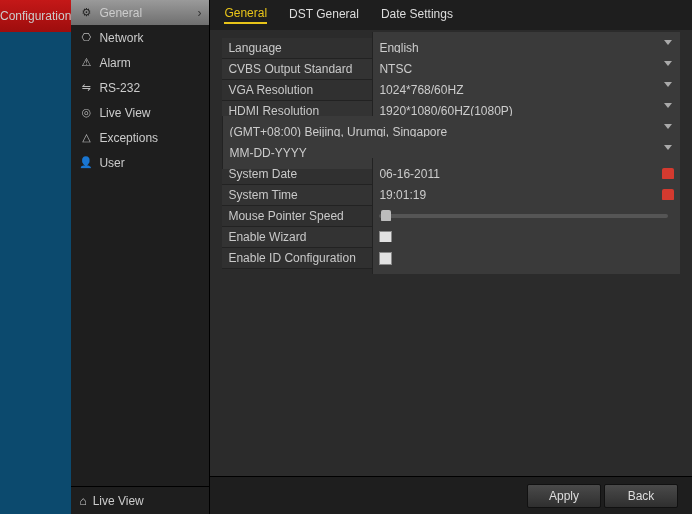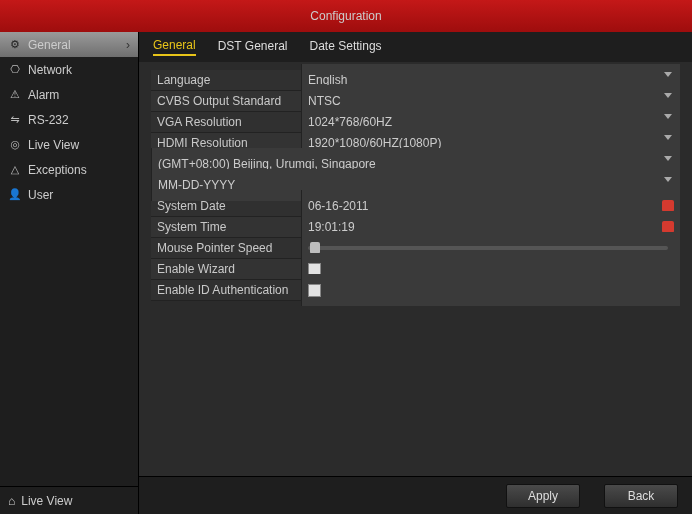--- a/index.html
+++ b/index.html
@@ -1,17 +1,17 @@
 <!DOCTYPE html>
 <html><head>
 <meta charset="utf-8">
 <style>
 *{box-sizing:border-box;margin:0;padding:0;font-family:Arial,sans-serif;font-size:12px;color:#ccc}
 body{background:#2b2b2b;width:692px;height:514px;overflow:hidden}
-.window{width:692px;height:514px;background:#b91c1c;display:flex;flex-direction:column}
+.window{width:692px;height:514px;background:#0c4a6e;display:flex;flex-direction:row}
 .titlebar{height:32px;background:linear-gradient(#c41818,#9e0d0d);display:flex;align-items:center;justify-content:center;color:#fff;font-size:13px}
 .body{flex:1;display:flex;min-height:0}
 .sidebar{width:138px;background:#1e1e1e;display:flex;flex-direction:column}
 .side-item{height:25px;display:flex;align-items:center;padding:0 8px;gap:6px;color:#d8d8d8;cursor:pointer}
 .side-item.active{background:linear-gradient(#9a9a9a,#6f6f6f);color:#111}
 .side-item.active .chev{margin-left:auto;color:#333}
 .side-item .ico{width:14px;height:14px;display:flex;align-items:center;justify-content:center;font-size:11px;color:#bbb}
 .side-item.active .ico{color:#222}
 .side-spacer{flex:1}
 .side-bottom{height:28px;display:flex;align-items:center;padding:0 8px;gap:6px;background:#1e1e1e;border-top:1px solid #000;cursor:pointer}
@@ -24,21 +24,21 @@
 .row:nth-child(odd){background:#303030}
 .row .label{width:150px;padding-left:6px;color:#c9c9c9}
 .row .field{flex:1;height:100%;display:flex;align-items:center;padding:16px 6px;background:#3a3a3a;border-left:1px solid #222;position:relative}
 .row .field.drop::after{content:"";position:absolute;right:8px;top:8px;border-left:4px solid transparent;border-right:4px solid transparent;border-top:5px solid #aaa}
 .row .field .endicon{position:absolute;right:6px;width:12px;height:12px;border-radius:2px}
 .endicon.cal{background:#d43a2f}
 .endicon.clk{background:#d43a2f;border-radius:50%}
 .slider{flex:1;height:4px;background:#555;border-radius:2px;position:relative;margin-right:6px}
 .slider .thumb{position:absolute;left:2px;top:-4px;width:10px;height:12px;background:#bdbdbd;border-radius:2px}
 .chk{width:13px;height:13px;background:#e2e2e2;border:1px solid #888}
-.footer{height:38px;display:flex;align-items:center;justify-content:flex-end;gap:24px;padding:0 14px;background:#1e1e1e;border-top:1px solid #000}
+.footer{height:38px;display:flex;align-items:center;justify-content:flex-end;gap:3px;padding:0 14px;background:#1e1e1e;border-top:1px solid #000}
 .btn{min-width:74px;height:24px;background:linear-gradient(#4a4a4a,#2f2f2f);border:1px solid #111;border-radius:2px;display:flex;align-items:center;justify-content:center;color:#ddd;cursor:pointer}
 </style>
 </head>
 <body>
 
 <div class="window">
   <div class="titlebar">
     <span>Configuration</span>
   </div>
   <div class="body">
@@ -143,21 +143,21 @@
               </div>
             </div>
         </div>
         <div class="row">
           <div class="label">Enable Wizard</div>
           <div class="field">
               <div class="chk"></div>
             </div>
         </div>
         <div class="row">
-          <div class="label">Enable ID Authentication</div>
+          <div class="label">Enable ID Configuration</div>
           <div class="field">
               <div class="chk"></div>
             </div>
         </div>
       </div>
 
       <div class="footer">
         <div class="btn">Apply</div>
         <div class="btn">Back</div>
       </div>

